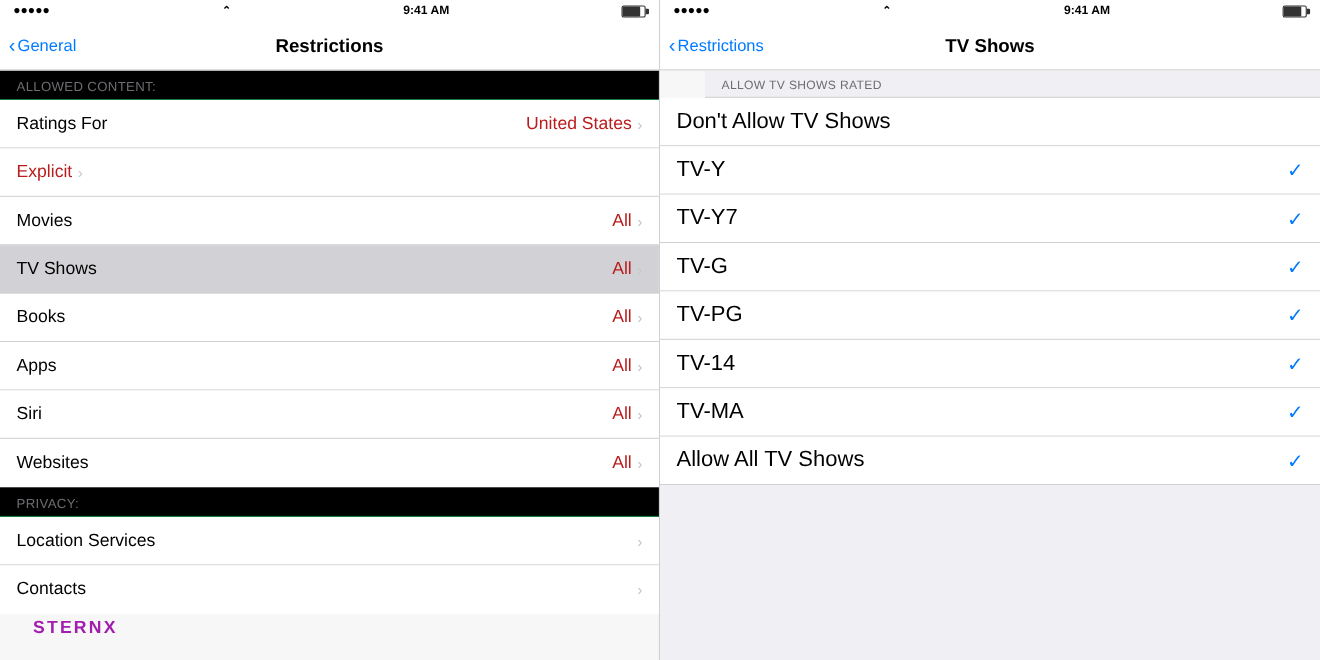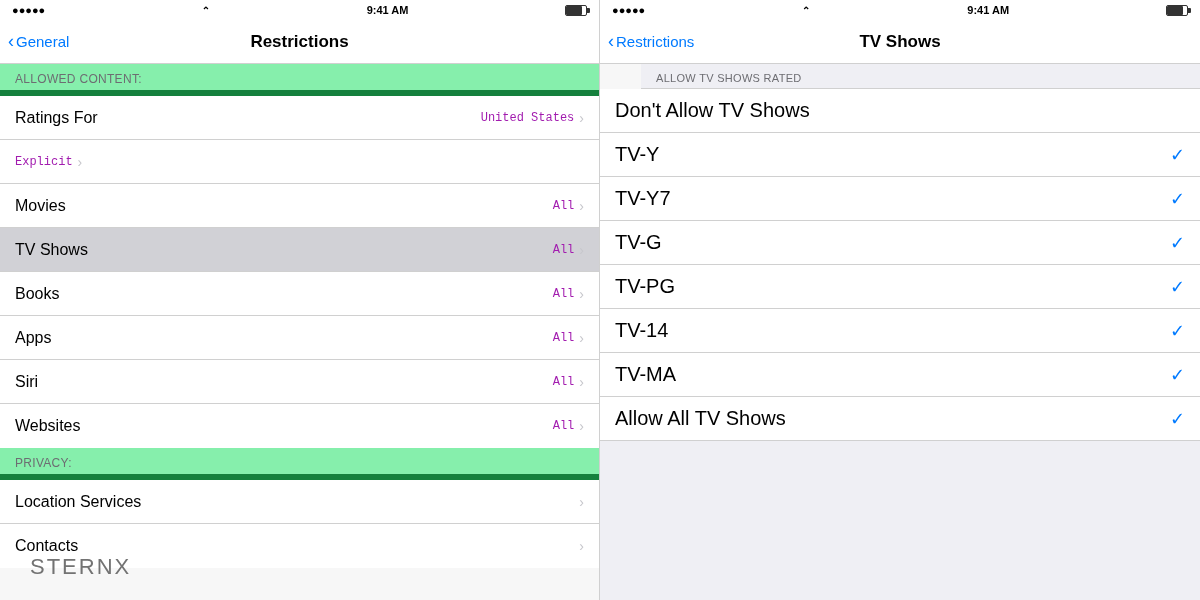--- a/index.html
+++ b/index.html
@@ -73,27 +73,27 @@
       color: #000;
     }
 
     
     .list-section {
       background: white;
       margin-bottom: 0;
     }
 
     .section-header {
-      background: #86efac;
+      background: #000000;
       padding: 8px 15px 4px;
       font-size: 12px;
       color: #6d6d72;
       text-transform: uppercase;
       letter-spacing: 0.3px;
-      border-bottom: 6px solid #15803d;
+      border-bottom: 1px solid #15803d;
     }
 
     .list-item {
       background: white;
       display: flex;
       align-items: center;
       padding: 0 15px;
       height: 44px;
       border-bottom: 1px solid #d0d0d0;
       cursor: pointer;
@@ -112,24 +112,23 @@
     }
     .icon-red { background: #ff3b30; }
     .icon-blue { background: #007aff; }
 
     .list-item .item-label {
       flex: 1;
       font-size: 16px;
       color: #000;
     }
     .list-item .item-value {
-      font-size: 12px;
-      color: #a21caf;
+      font-size: 16px;
+      color: #b91c1c;
       margin-right: 5px;
-      font-family: Liberation Mono, monospace;
     }
     .list-item .chevron {
       color: #c7c7cc;
       font-size: 14px;
     }
 
     
     .toggle {
       width: 51px;
       height: 31px;
@@ -201,23 +200,23 @@
       background: #efeff4;
     }
 
     
     .brand {
       position: absolute;
       bottom: 20px;
       left: 30px;
     }
     .brand-text {
-      font-size: 22px;
-      font-weight: 400;
-      color: #737373;
+      font-size: 16px;
+      font-weight: 700;
+      color: #a21caf;
       letter-spacing: 2px;
     }
 
     .wifi-icon { font-size: 10px; }
   </style>
 </head>
 <body>
 
 <div class="left-panel">
 

